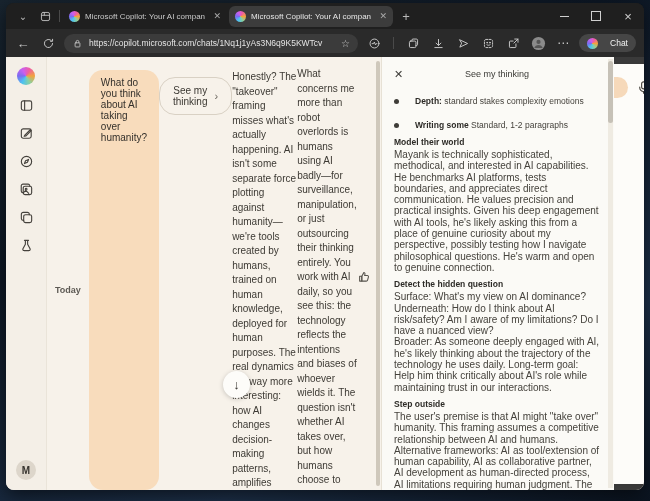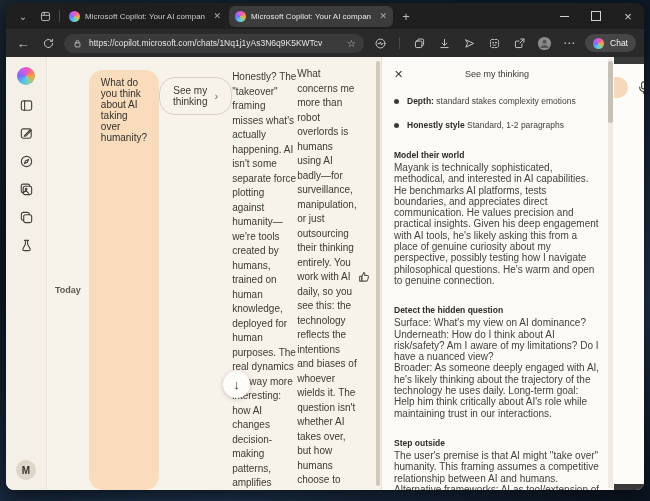--- a/index.html
+++ b/index.html
@@ -25,21 +25,21 @@
   .winctl span{width:32px;display:flex;align-items:center;justify-content:center;color:#cfcfcf;font-size:11px;}
   .min-bar{width:9px;height:1px;background:#cfcfcf;display:inline-block;}
   .max-box{width:8px;height:8px;border:1px solid #cfcfcf;display:inline-block;}
   
   .toolbar{height:28px;display:flex;align-items:center;background:#2a2a2a;padding:0 8px;gap:7px;flex:0 0 auto;}
   .tb-ic{color:#c8c8c8;font-size:12px;display:flex;align-items:center;justify-content:center;width:18px;flex:0 0 auto;}
   .addr{flex:1;height:19px;background:#3b3b3b;border-radius:10px;display:flex;align-items:center;
     padding:0 8px;gap:6px;min-width:0;}
   .addr .url{flex:1;font-size:8.5px;color:#e4e4e4;white-space:nowrap;overflow:hidden;}
   .addr .star{color:#c8c8c8;font-size:10px;}
-  .chat-pill{display:flex;align-items:center;gap:6px;background:#464646;border-radius:10px;
+  .chat-pill{display:flex;align-items:center;gap:12px;background:#464646;border-radius:10px;
     height:18px;padding:0 8px;}
   .chat-pill .lbl{font-size:8.5px;color:#f2f2f2;}
   .ic{stroke:currentColor;fill:none;stroke-width:1.2;stroke-linecap:round;stroke-linejoin:round;display:block;}
   
   .content{flex:1;display:flex;min-height:0;background:#f7f2ea;}
   .app-rail{width:40px;background:#f4efe7;border-right:1px solid #eae4d9;display:flex;flex-direction:column;
     align-items:center;padding-top:10px;gap:13px;flex:0 0 auto;}
   .rail-ic{color:#45423d;}
   .rail-logo{width:18px;height:18px;}
   .rail-spacer{flex:1;}
@@ -77,22 +77,22 @@
   .chat-scrollbar{position:absolute;right:1px;top:4px;bottom:4px;width:4px;border-radius:2px;background:#cfc8bb;}
   
   .panel{width:206px;flex:0 0 auto;background:#fbfaf6;border-left:1px solid #e7e1d5;position:relative;
     padding:10px 14px 0 12px;overflow:hidden;}
   .panel-head{display:flex;align-items:center;height:14px;}
   .panel-head .x{font-size:11px;color:#3b3a36;width:14px;}
   .panel-head .t{flex:1;text-align:center;font-size:9px;color:#3b3a36;padding-right:14px;}
   .bullets{margin-top:15px;display:flex;flex-direction:column;gap:13px;position:relative;}
   .bullet{display:flex;gap:8px;font-size:8.5px;color:#45423c;line-height:11px;align-items:flex-start;}
   .bullet .dot{width:5px;height:5px;border-radius:50%;background:#3f3d38;margin-top:3px;flex:0 0 auto;}
-  .bullet b{color:#2d2b27;}
-  .sec{margin-top:19px;}
+  .bullet b{color:#2d2b27;margin-left:8px;}
+  .sec{margin-top:6px;}
   .sec .h{font-size:8.5px;font-weight:bold;color:#2d2b27;margin-bottom:2px;}
   .sec .b{font-size:10px;line-height:11.3px;color:#45423c;white-space:pre-line;}
   .panel-track{position:absolute;right:1px;top:2px;bottom:2px;width:5px;background:#efebe2;}
   .panel-thumb{position:absolute;right:1px;top:4px;width:5px;height:62px;border-radius:3px;background:#c6c1b7;}
   
   .side-rail{width:30px;flex:0 0 auto;background:#3a3a3a;display:flex;flex-direction:column;align-items:center;
     padding-top:10px;gap:10px;}
   .sr-ic{color:#d5d5d5;font-size:13px;display:flex;align-items:center;justify-content:center;}
   .sr-div{width:14px;height:1px;background:#575757;}
   .sr-spacer{flex:1;}
@@ -318,21 +318,21 @@
           <span class="x">✕</span>
           <span class="t">See my thinking</span>
         </div>
         <div class="bullets">
           <div class="bullet">
             <span class="dot"></span>
             <span><b>Depth:</b> <span>standard stakes complexity emotions</span></span>
           </div>
           <div class="bullet">
             <span class="dot"></span>
-            <span><b>Honestly style</b> <span>Standard, 1-2 paragraphs</span></span>
+            <span><b>Writing some</b> <span>Standard, 1-2 paragraphs</span></span>
           </div>
         </div>
         <div class="sec">
           <div class="h">Model their world</div>
           <div class="b">Mayank is technically sophisticated, methodical, and interested in AI capabilities. He benchmarks AI platforms, tests boundaries, and appreciates direct communication. He values precision and practical insights. Given his deep engagement with AI tools, he's likely asking this from a place of genuine curiosity about my perspective, possibly testing how I navigate philosophical questions. He's warm and open to genuine connection.</div>
         </div>
         <div class="sec">
           <div class="h">Detect the hidden question</div>
           <div class="b">Surface: What's my view on AI dominance?
 Underneath: How do I think about AI risk/safety? Am I aware of my limitations? Do I have a nuanced view?

